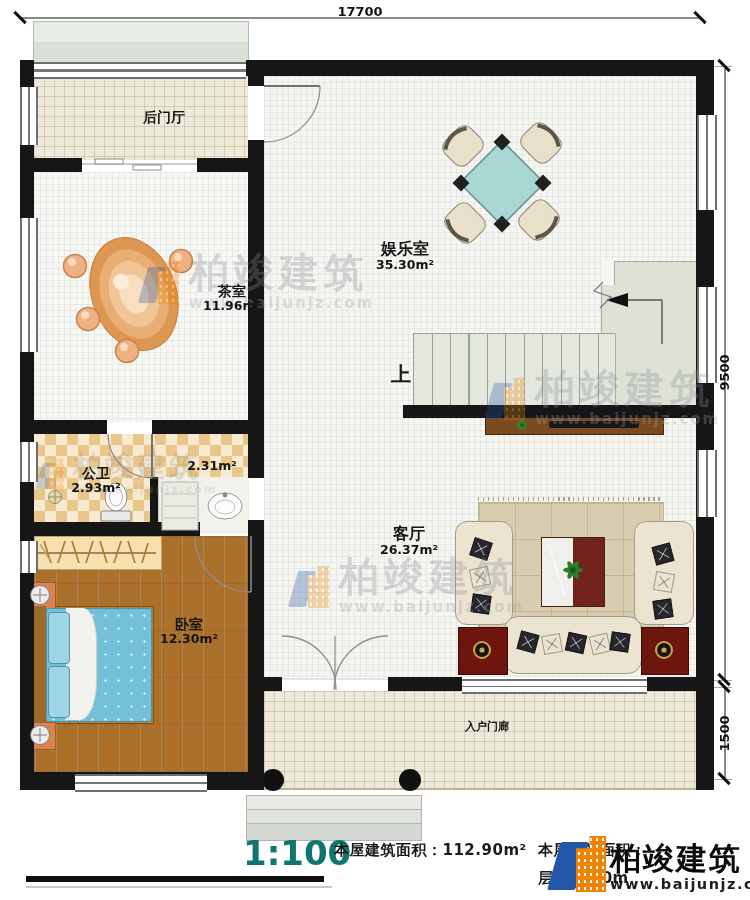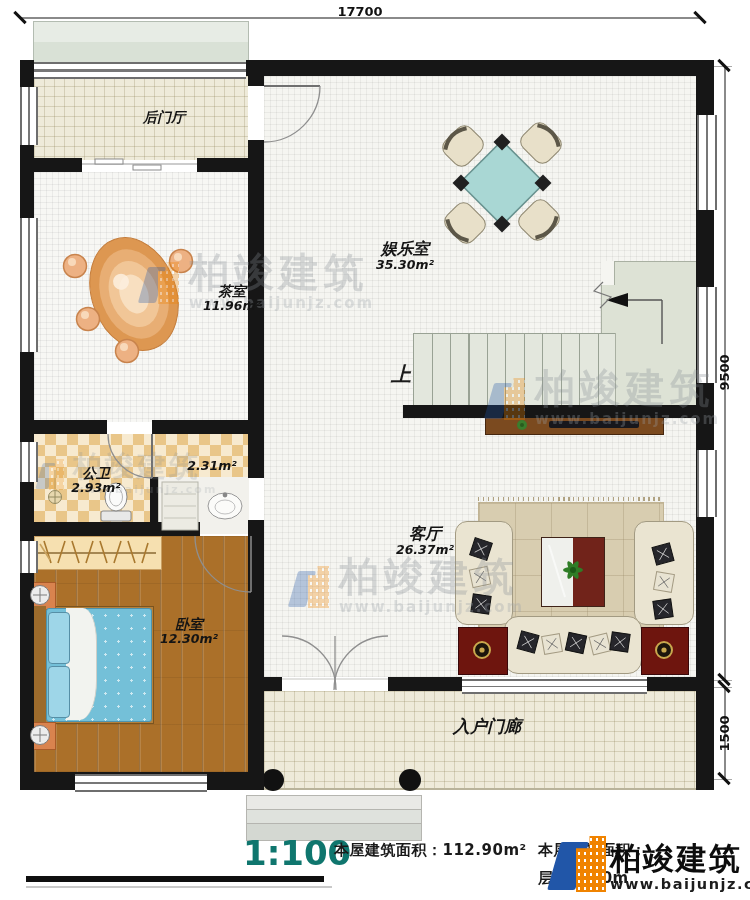--- a/index.html
+++ b/index.html
@@ -19,21 +19,21 @@
              linear-gradient(90deg,rgba(0,0,0,.05) 1px,transparent 1px);background-size:6px 6px;}
   .tile-cream{background-color:#eeead9;background-image:linear-gradient(rgba(120,105,60,.22) 1px,transparent 1px),
               linear-gradient(90deg,rgba(120,105,60,.22) 1px,transparent 1px);background-size:10px 10px;}
   .checker{background-color:#f7ead0;background-image:repeating-conic-gradient(#e9c689 0 25%,transparent 0 50%);
            background-size:22px 22px;}
   .wood{background-color:#ab7029;
         background-image:repeating-linear-gradient(90deg,rgba(255,255,255,.14) 0 2px,transparent 2px 21px),
         repeating-linear-gradient(90deg,rgba(0,0,0,.20) 0 1px,transparent 1px 21px),
         repeating-linear-gradient(0deg,rgba(0,0,0,.07) 0 1px,transparent 1px 47px);}
   
-  .room-label{position:absolute;transform:translate(-50%,-50%);text-align:center;z-index:40;line-height:1.15;font-style:italic;}
+  .room-label{position:absolute;transform:translate(-50%,-50%);text-align:center;z-index:40;line-height:1.15;}
   .rname{font-size:16px;font-weight:bold;color:#141414;}
   .rname-sm{font-size:14px;font-weight:bold;color:#141414;}
   .rarea{font-size:12.5px;font-weight:bold;color:#141414;}
   
   .dimline{position:absolute;background:#8a8a8a;z-index:8;}
   .extline{position:absolute;background:#aaa;z-index:8;}
   .tick{position:absolute;width:16px;height:3px;background:#111;transform:rotate(45deg);z-index:9;}
   .dimtext{position:absolute;font-size:13px;font-weight:bold;color:#111;text-align:center;z-index:9;}
   
   .treads{position:absolute;background-color:#e3e7dd;z-index:6;border-top:1px solid #99a294;
@@ -392,26 +392,26 @@
     <div class="rname-sm">公卫</div>
     <div class="rarea">2.93m²</div>
   </div>
   <div class="room-label" style="left:212px;top:466px;">
     <div class="rarea">2.31m²</div>
   </div>
   <div class="room-label" style="left:189px;top:631px;">
     <div class="rname-sm">卧室</div>
     <div class="rarea">12.30m²</div>
   </div>
-  <div class="room-label" style="left:425px;top:541px;">
+  <div class="room-label" style="left:409px;top:541px;">
     <div class="rname">客厅</div>
     <div class="rarea">26.37m²</div>
   </div>
   <div class="room-label" style="left:487px;top:727px;">
-    <div class="rname" style="font-size:17px;">入户门廊</div>
+    <div class="rname" style="font-size:11px;">入户门廊</div>
   </div>
   <div class="room-label" style="left:401px;top:374px;">
     <div style="font-size:20px;font-weight:bold;">上</div>
   </div>
 
   <div class="abs" style="left:26px;top:876px;width:298px;height:6px;background:#0f0f0f;z-index:60;"></div>
   <div class="abs" style="left:26px;top:886px;width:306px;height:2px;background:#c9c9c9;z-index:60;"></div>
   <div class="abs" style="left:243px;top:833px;font-size:34px;font-weight:600;color:#0f766e;z-index:60;">1:100</div>
 
   <div class="stat" style="left:334px;top:841px;">

